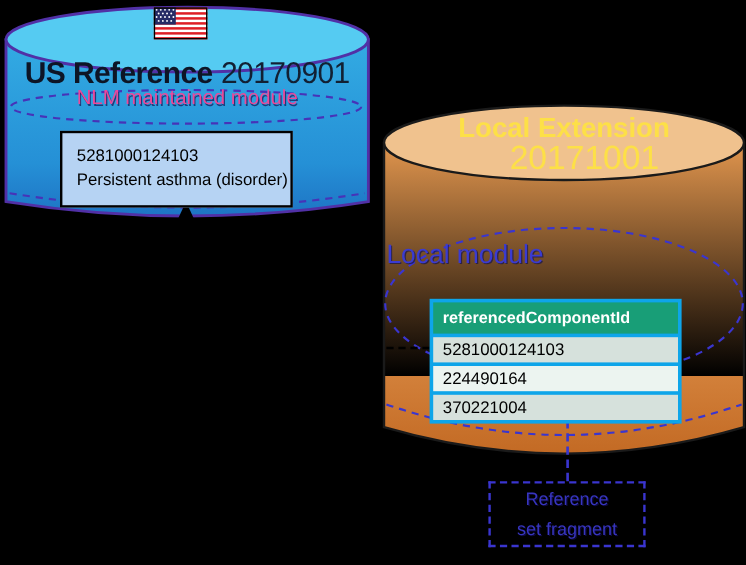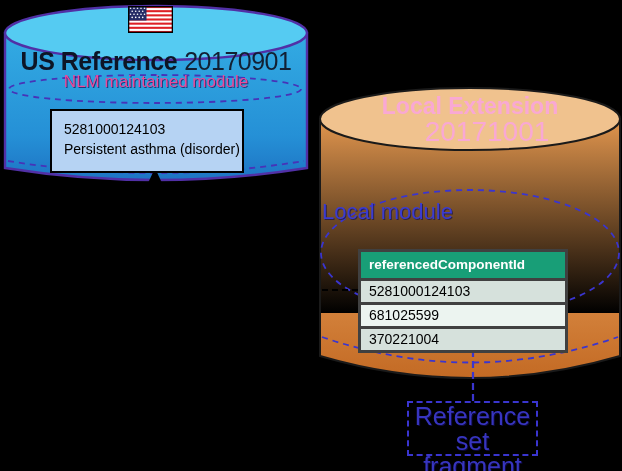--- a/index.html
+++ b/index.html
@@ -15,37 +15,37 @@
     font-size:25px;letter-spacing:-0.5px;white-space:nowrap;}
   .us-title .b{font-weight:bold;}
   .us-title .v{font-weight:normal;margin-left:7px;color:#122033;}
   .us-module{left:2px;top:72px;width:308px;text-align:center;color:#ec4899;
     font-size:17px;white-space:nowrap;text-shadow:1px 1px 0 rgba(25,25,90,.75);}
 
   .concept-box{left:50px;top:109px;width:178px;height:44px;background:#b6d3f3;
     border:2px solid #000;padding:8px 0 8px 12px;color:#000;font-size:14px;line-height:20px;}
 
   
-  .local-title{left:322px;top:93px;width:296px;text-align:center;color:#f9a8d4;}
+  .local-title{left:322px;top:93px;width:296px;text-align:center;color:#fde047;}
   .local-title .t{font-size:23px;font-weight:bold;line-height:27px;}
   .local-title .v{font-size:28px;line-height:23px;padding-left:34px;}
   .local-module{left:322px;top:199px;width:296px;text-align:left;color:#3b3bd0;
     font-size:22px;text-shadow:1px 1px 0 rgba(20,20,80,.7);}
 
   
-  .refset-table{left:358px;top:249px;width:210px;background:#404040;padding:3px;box-sizing:border-box;}
+  .refset-table{left:358px;top:249px;width:210px;background:#0ea5e9;padding:3px;box-sizing:border-box;}
   .refset-table .hdr{background:#189e77;color:#fff;font-weight:bold;font-size:13.5px;
     padding:5px 8px;line-height:16px;}
   .refset-table .row{font-size:14px;color:#000;padding:2px 8px;line-height:17px;margin-top:3px;}
   .refset-table .row.odd{background:#d6e1dc;}
   .refset-table .row.even{background:#ecf4f0;}
 
   
   .fragment-box{left:407px;top:401px;width:127px;height:50px;border:2.5px dashed #3a35cf;
-    text-align:center;color:#3735bf;font-size:25px;line-height:25px;padding-top:1px;
+    text-align:center;color:#3735bf;font-size:15px;line-height:25px;padding-top:1px;
     text-shadow:1px 1px 0 rgba(15,10,70,.85);}
 
   
   .flag{left:128px;top:6px;width:45px;height:27px;}
 </style>
 </head>
 <body>
 
 <div class="stage">
 
@@ -138,21 +138,21 @@
 
   <div class="abs local-title">
     <div class="t">Local Extension</div>
     <div class="v">20171001</div>
   </div>
   <div class="abs local-module">Local module</div>
 
   <div class="abs refset-table">
     <div class="hdr">referencedComponentId</div>
     <div class="row odd">5281000124103</div>
-    <div class="row even">681025599</div>
+    <div class="row even">224490164</div>
     <div class="row odd">370221004</div>
   </div>
 
   <div class="abs fragment-box">
     <div>Reference</div>
     <div>set fragment</div>
   </div>
 
 </div>
 

